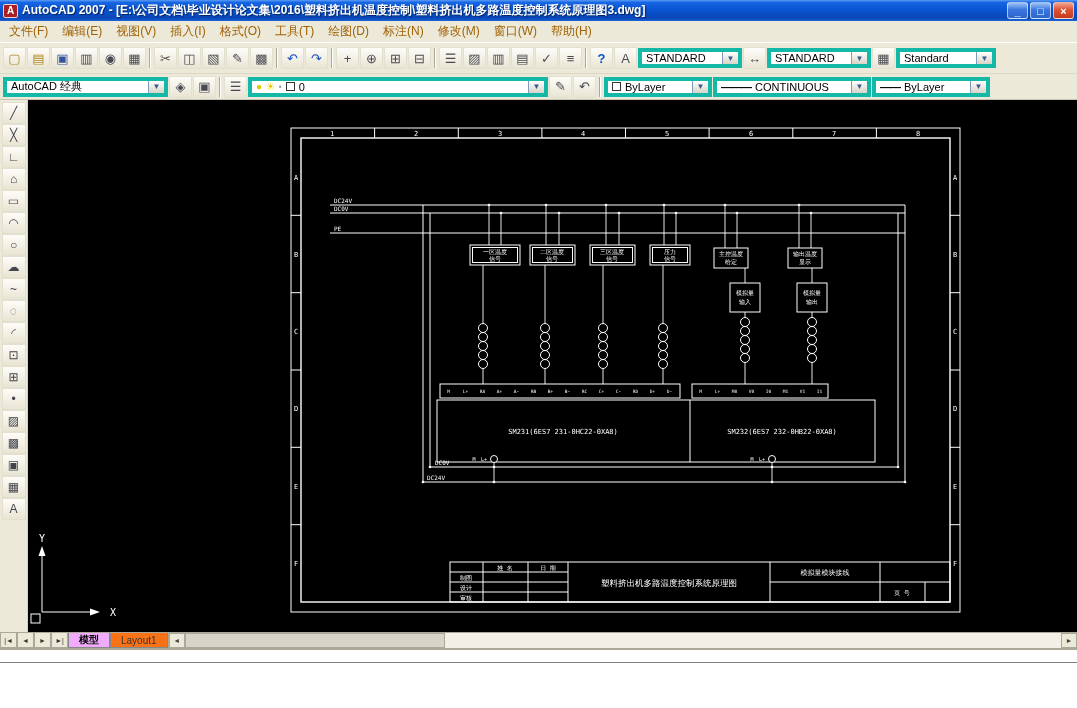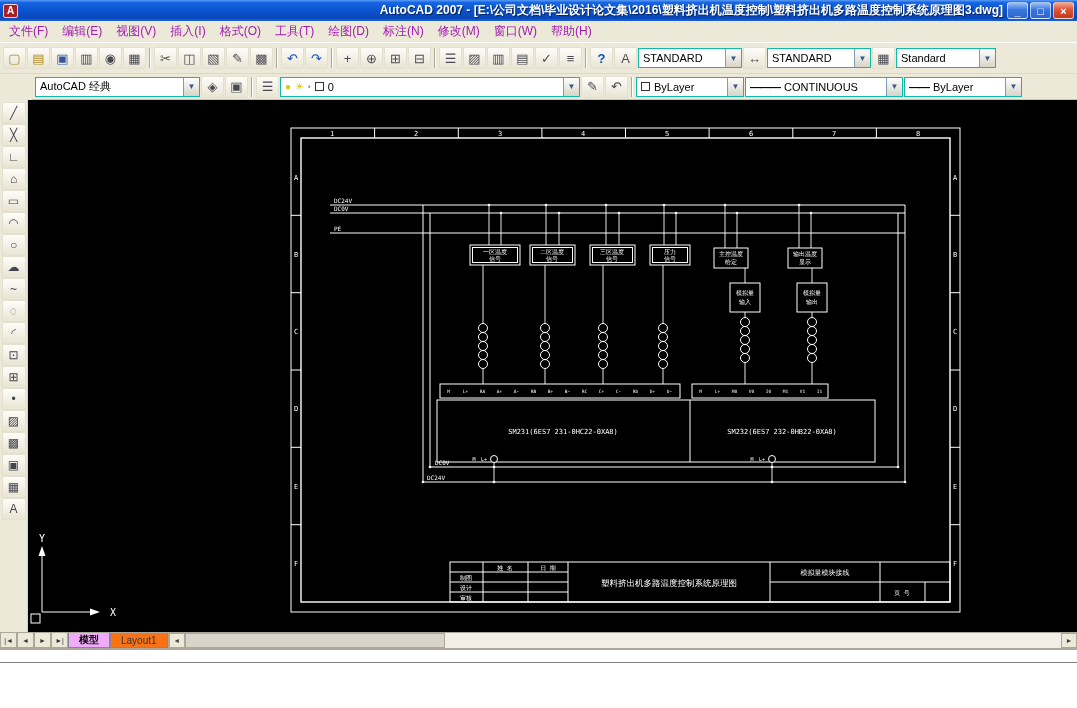--- a/index.html
+++ b/index.html
@@ -3,42 +3,42 @@
 <meta charset="utf-8">
 <style>
   *{margin:0;padding:0;box-sizing:border-box;}
   html,body{width:1077px;height:708px;overflow:hidden;background:#ece9d8;font-family:"Liberation Sans",sans-serif;}
   .window{width:1077px;height:708px;display:flex;flex-direction:column;}
   
   .titlebar{height:21px;flex:0 0 21px;display:flex;align-items:center;gap:4px;padding:0 3px;
     background:linear-gradient(180deg,#5a9cf5 0%,#1665e2 12%,#0a55d2 45%,#0a47b8 86%,#1a64d8 100%);color:#fff;}
   .app-icon{width:15px;height:14px;background:#a91f23;border:1px solid #f0d0d0;border-radius:2px;
     font-size:10px;font-weight:bold;display:flex;align-items:center;justify-content:center;}
-  .title-text{flex:1;font-size:12px;font-weight:bold;white-space:nowrap;overflow:hidden;text-overflow:ellipsis;text-shadow:1px 1px 1px #00215e;text-align:right;}
+  .title-text{flex:1;font-size:12px;font-weight:bold;white-space:nowrap;overflow:hidden;text-overflow:ellipsis;text-shadow:1px 1px 1px #00215e;}
   .winbtns{display:flex;gap:2px;}
   .tbwin{width:21px;height:17px;border-radius:3px;border:1px solid rgba(255,255,255,.6);color:#fff;font-size:11px;font-weight:bold;
     display:flex;align-items:center;justify-content:center;background:linear-gradient(#9cc2f8,#3a77dd 45%,#2a65cc);}
   .tbwin.close{background:linear-gradient(#f2a48f,#dd5335 45%,#c23a1c);}
   
   .menubar{height:22px;flex:0 0 22px;display:flex;align-items:center;padding-left:2px;background:#ece9d8;border-bottom:1px solid #ffffff;}
-  .menu-item{padding:3px 7px;font-size:12px;color:#a21caf;cursor:default;}
+  .menu-item{padding:3px 7px;font-size:12px;color:#a16207;cursor:default;}
   
   .toolbar{display:flex;align-items:center;background:#ece9d8;padding:2px 3px;gap:1px;}
   .toolbar.row1{height:31px;flex:0 0 31px;border-bottom:1px solid #dcd8c8;}
-  .toolbar.row2{height:26px;flex:0 0 26px;border-bottom:1px solid #c8c4b4;margin-left:32px;}
+  .toolbar.row2{height:26px;flex:0 0 26px;border-bottom:1px solid #c8c4b4;}
   .tbtn{width:23px;height:22px;border:1px solid #e4e0d0;background:linear-gradient(#fdfcf8,#e9e5d4);border-radius:1px;
     display:flex;align-items:center;justify-content:center;font-size:13px;color:#4a4a52;cursor:default;}
   .tbtn[data-name="separator"]{width:6px;border:none;background:none;}
   .tbtn[data-name="separator"]::before{content:"";display:block;width:1px;height:20px;background:#aca899;border-right:1px solid #fff;}
   .tbtn[data-name="help-button"]{color:#0a50c8;font-weight:bold;}
   .tbtn[data-name="undo-button"],.tbtn[data-name="redo-button"]{color:#1a55c0;}
   .tbtn[data-name="cut-button"]{color:#555;}
   .tbtn[data-name="open-button"],.tbtn[data-name="new-button"]{color:#b08a28;}
   .tbtn[data-name="save-button"]{color:#33549c;}
-  .combo{height:20px;background:#fff;border:1px solid #14b8a6;display:flex;align-items:center;font-size:11px;color:#000;}
+  .combo{height:20px;background:#fff;border:4px solid #14b8a6;display:flex;align-items:center;font-size:11px;color:#000;}
   .combo .combo-text{flex:1;padding:0 4px;white-space:nowrap;overflow:hidden;display:flex;align-items:center;gap:4px;}
   .combo .combo-btn{width:16px;height:100%;border-left:1px solid #7f9db9;background:linear-gradient(#fefefe,#d8d4c8);
     display:flex;align-items:center;justify-content:center;font-size:8px;color:#365a8c;}
   .chip{display:inline-block;width:9px;height:9px;background:#fff;border:1px solid #333;}
   .lineglyph{letter-spacing:-1px;color:#000;font-weight:bold;}
   .layer-ico{font-size:10px;}
   [data-name="layer-on-icon"]{color:#e3c800;}
   [data-name="layer-freeze-icon"]{color:#e3c800;}
   [data-name="layer-lock-icon"]{color:#8a8a8a;font-size:8px;}
   

